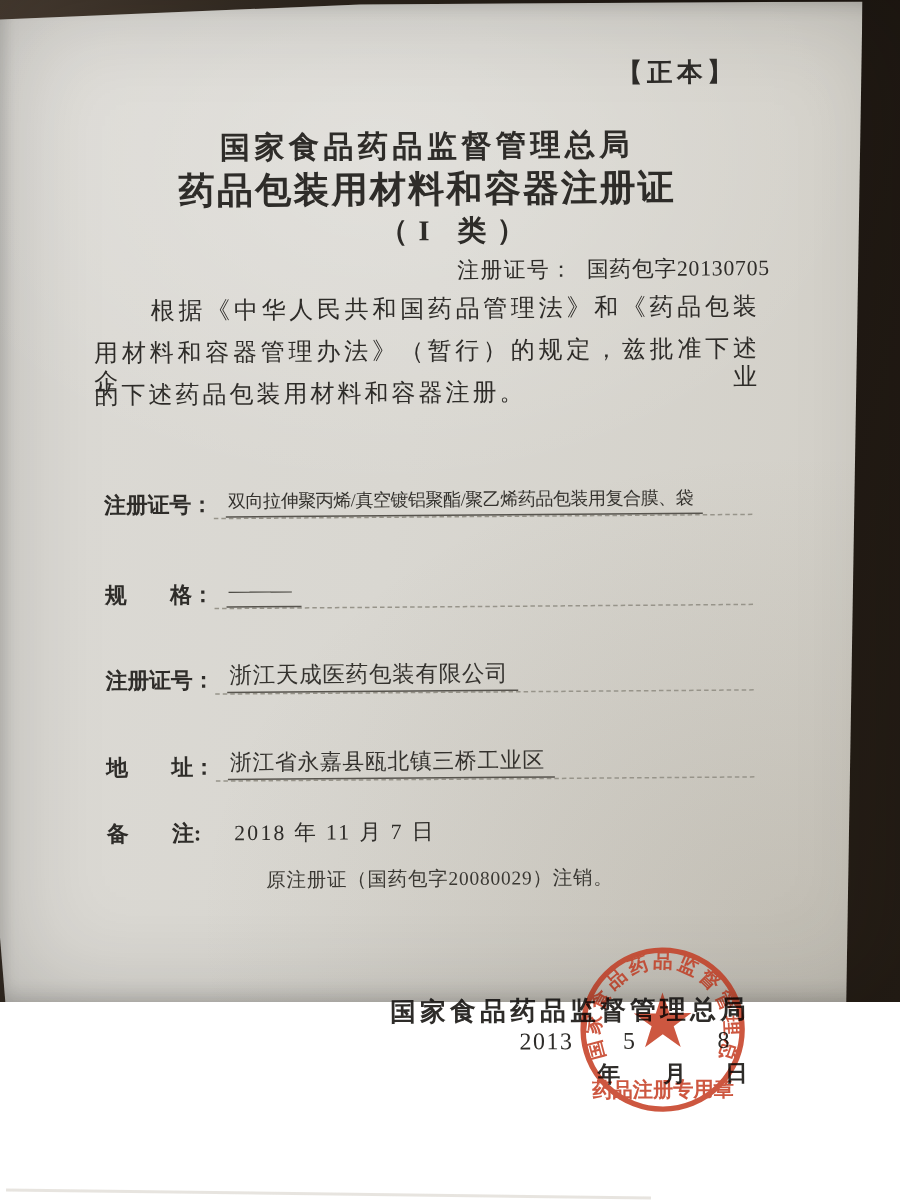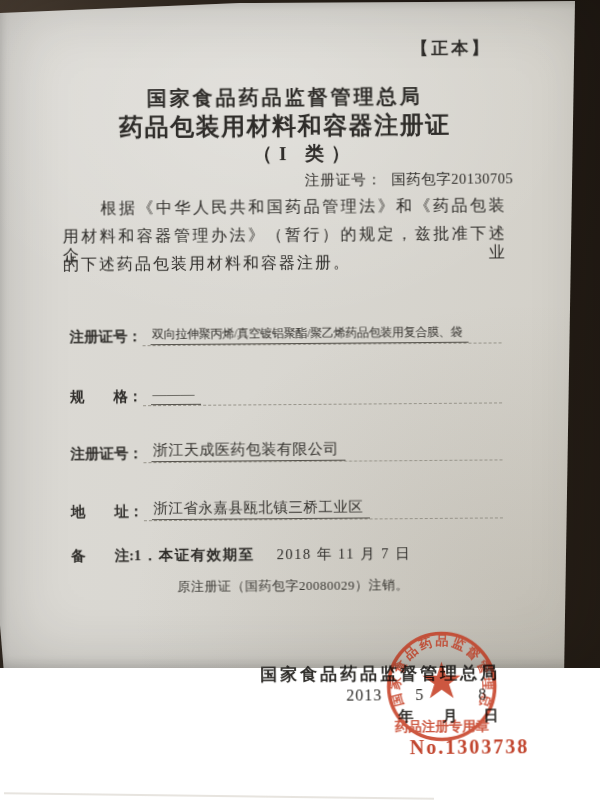--- a/index.html
+++ b/index.html
@@ -104,21 +104,20 @@
 
       <div class="abs field-row" style="top:498px">
         <span class="flabel">地　　址：</span>
         <span class="fline">
           <span class="fvalue v3">浙江省永嘉县瓯北镇三桥工业区</span>
         </span>
       </div>
 
       <div class="abs remark-row">
         <span class="rm-label">备　　注:</span>
-          <span class="rm-prefix">1．本证有效期至</span>
           <span class="rm-date">2018 年 11 月 7 日</span>
       </div>
 
       <div class="abs note2">原注册证（国药包字20080029）注销。</div>
 
       <div class="abs issuer">国家食品药品监督管理总局</div>
 
       <span class="abs dt" style="left:344px;top:687px">2013</span>
       <span class="abs dt" style="left:413px;top:687px">5</span>
       <span class="abs dt" style="left:476px;top:687px">8</span>
@@ -131,17 +130,16 @@
           <circle cx="56.5" cy="56.5" r="53" fill="none" stroke="#c94a31" stroke-width="3.6"></circle>
           <path id="sealArc" d="M 18.4 74.7 A 42 42 0 1 1 94.6 74.7" fill="none"></path>
           <text font-size="13" fill="#c94a31" letter-spacing="2.6" font-family="Liberation Serif, DejaVu Serif, serif" font-weight="bold">
             <textPath href="#sealArc" startOffset="0">国家食品药品监督管理总局</textPath>
           </text>
           <text x="56.5" y="68" font-size="50" fill="#c94a31" text-anchor="middle">★</text>
           <text x="56.5" y="101" font-size="13.5" fill="#c94a31" text-anchor="middle" font-weight="bold" font-family="Liberation Serif, DejaVu Serif, serif">药品注册专用章</text>
         </svg>
       </div>
 
-      <div class="abs serial">No.1303738</div>
 
     </div>
   </div>
 </div>
 
 </body></html>

